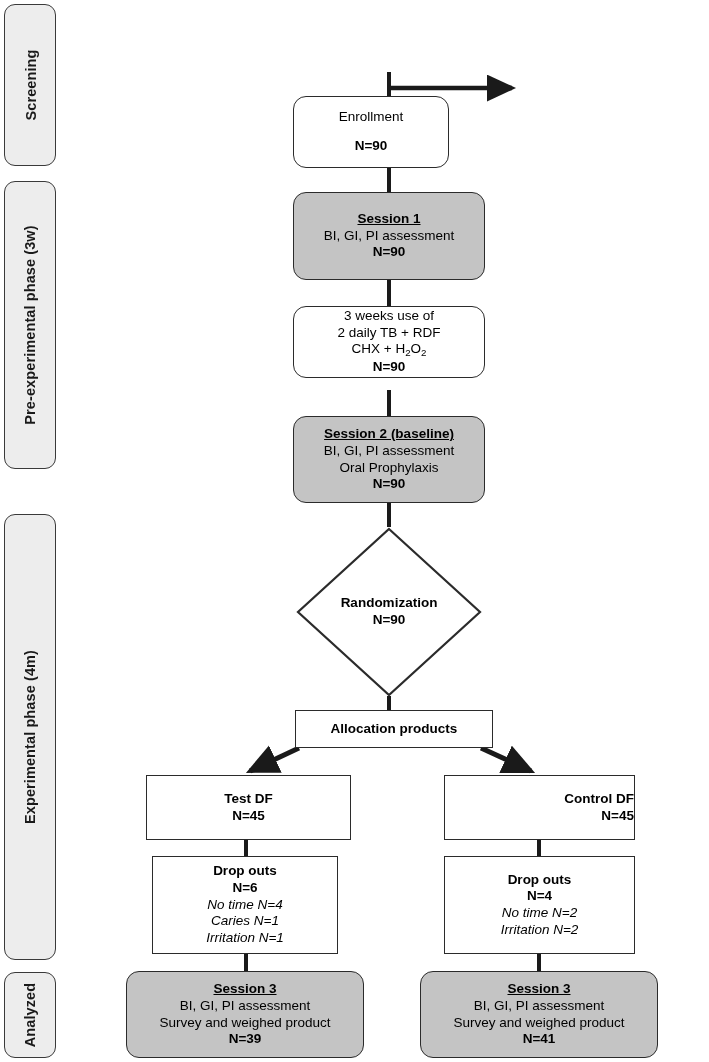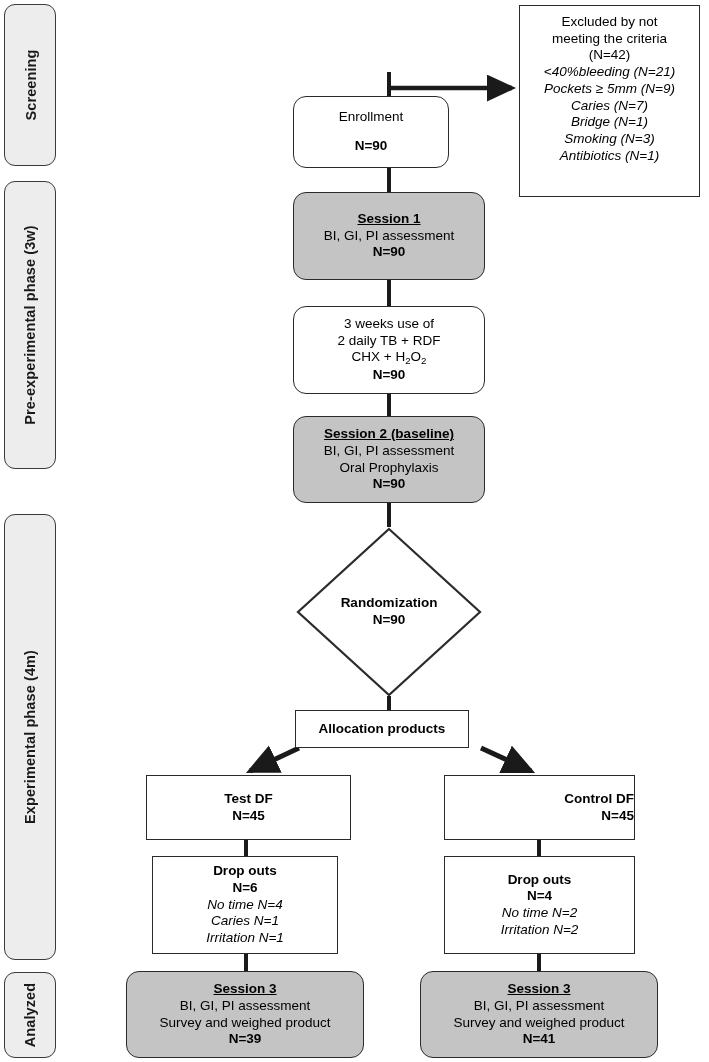--- a/index.html
+++ b/index.html
@@ -140,45 +140,34 @@
 
   <div class="phase" style="left:4px; top:514px; width:52px; height:446px;">
     <span class="vlabel">Experimental phase (4m)</span>
   </div>
 
   <div class="phase" style="left:4px; top:972px; width:52px; height:86px;">
     <span class="vlabel">Analyzed</span>
   </div>
 
 
-  <div class="node square" style="left:519px; top:5px; width:181px; height:192px; justify-content:flex-start; padding-top:8px;">
-    <div class="line">Excluded by not</div>
-    <div class="line">meeting the criteria</div>
-    <div class="line">(N=42)</div>
-    <div class="line i">&lt;40%bleeding (N=21)</div>
-    <div class="line i">Pockets ≥ 5mm (N=9)</div>
-    <div class="line i">Caries (N=7)</div>
-    <div class="line i">Bridge (N=1)</div>
-    <div class="line i">Smoking (N=3)</div>
-    <div class="line i">Antibiotics (N=1)</div>
-  </div>
 
   <div class="node round" style="left:293px; top:96px; width:156px; height:72px;">
     <div class="line">Enrollment</div>
     <div class="gap"></div>
     <div class="line b">N=90</div>
   </div>
 
   <div class="node round shaded" style="left:293px; top:192px; width:192px; height:88px;">
     <div class="line u">Session 1</div>
     <div class="line">BI, GI, PI assessment</div>
     <div class="line b">N=90</div>
   </div>
 
-  <div class="node round" style="left:293px; top:306px; width:192px; height:88px;">
+  <div class="node round" style="left:293px; top:306px; width:192px; height:72px;">
     <div class="line">3 weeks use of</div>
     <div class="line">2 daily TB + RDF</div>
     <div class="line"><span>CHX + H</span><sub>2</sub><span>O</span><sub>2</sub></div>
     <div class="line b">N=90</div>
   </div>
 
   <div class="node round shaded" style="left:293px; top:416px; width:192px; height:87px;">
     <div class="line u">Session 2 (baseline)</div>
     <div class="line">BI, GI, PI assessment</div>
     <div class="line">Oral Prophylaxis</div>
@@ -188,21 +177,21 @@
   <div class="diamond-wrap" style="left:296px; top:527px; width:186px; height:170px;">
     <svg class="diamond-shape" viewBox="0 0 186 170">
       <polygon points="93,2 184,85 93,168 2,85" fill="#ffffff" stroke="#2b2b2b" stroke-width="2.2"></polygon>
     </svg>
     <div class="diamond-text">
       <div class="line b">Randomization</div>
       <div class="line b">N=90</div>
     </div>
   </div>
 
-  <div class="node square" style="left:295px; top:710px; width:174px; height:38px;">
+  <div class="node square" style="left:295px; top:710px; width:198px; height:38px;">
     <div class="line b">Allocation products</div>
   </div>
 
   <div class="node square" style="left:146px; top:775px; width:205px; height:65px;">
     <div class="line b">Test DF</div>
     <div class="line b">N=45</div>
   </div>
 
   <div class="node square" style="left:444px; top:775px; width:191px; height:65px;align-items:flex-end;">
     <div class="line b">Control DF</div>

